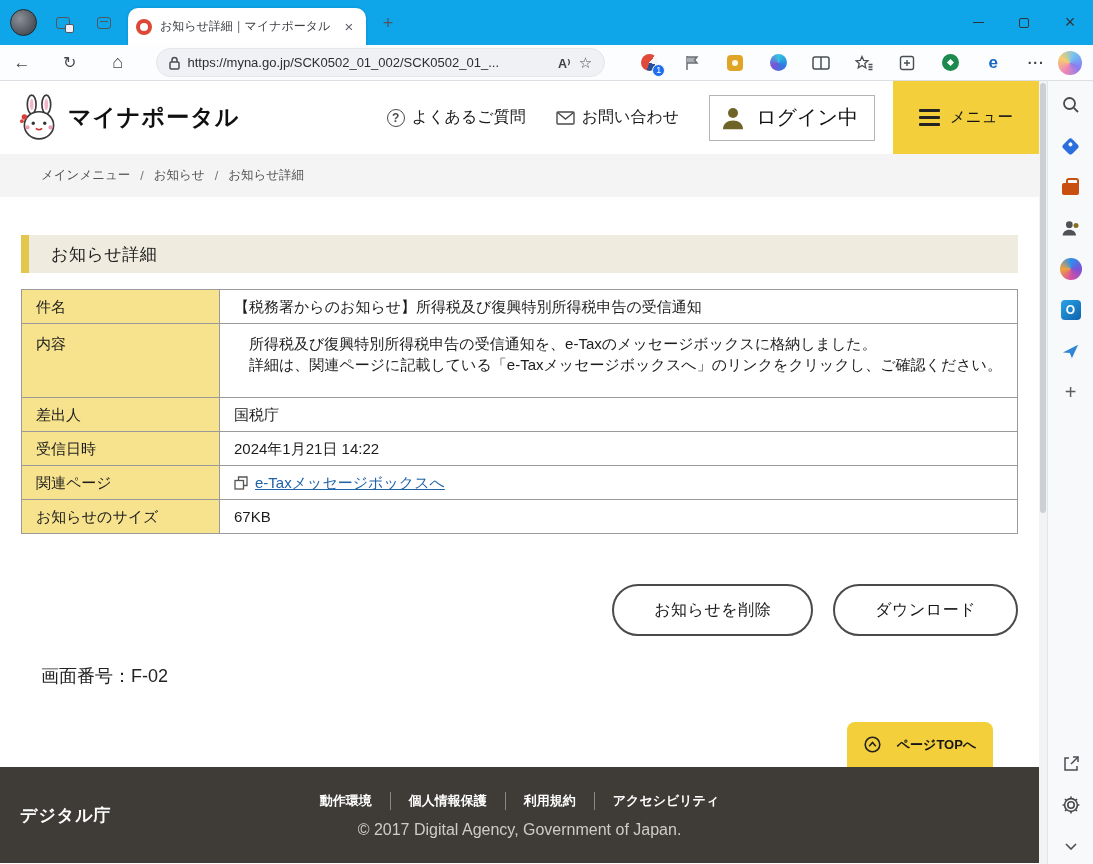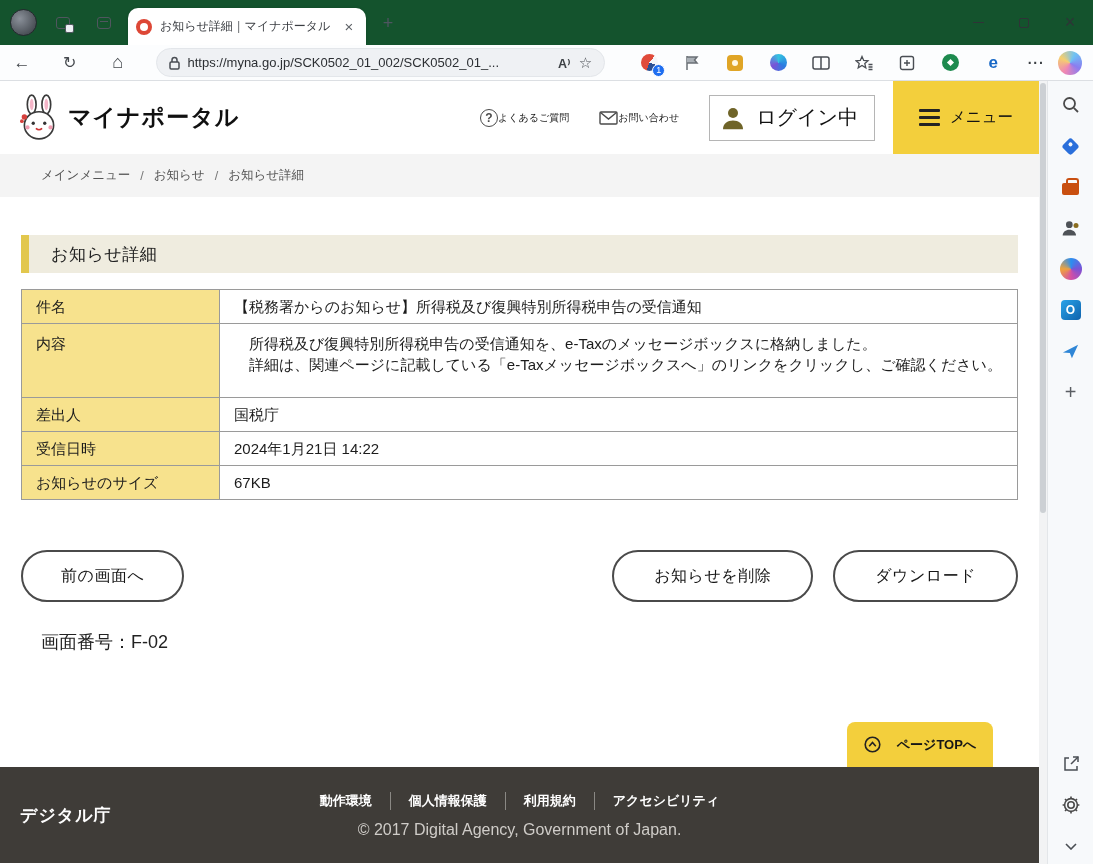--- a/index.html
+++ b/index.html
@@ -1,18 +1,18 @@
 <!DOCTYPE html>
 <html><head>
 <meta charset="utf-8">
 <style>
   * { box-sizing: border-box; margin: 0; padding: 0; }
   html,body { width:1093px; height:864px; overflow:hidden; }
   body { font-family:"Liberation Sans","DejaVu Sans",sans-serif; background:#fff; }
-  .window { position:relative; width:1093px; height:864px; background:#14532d; }
+  .window { position:relative; width:1093px; height:864px; background:#0ea5e9; }
 
   
   .titlebar { position:absolute; top:0; left:0; right:0; height:45px; }
   .avatar { position:absolute; left:10px; top:9px; width:27px; height:27px; border-radius:50%;
             background:radial-gradient(circle at 35% 35%,#8a9099,#33383e); border:1px solid #24282d; cursor:pointer; }
   .tbtn { position:absolute; top:14px; width:20px; height:18px; display:flex; align-items:center; justify-content:center; cursor:pointer; }
   .tbtn.p1 { left:53px; } .tbtn.p2 { left:94px; }
   .g-workspaces { width:14px; height:12px; border:1.7px solid #50565f; border-radius:3px; position:relative; }
   .g-workspaces::after { content:""; position:absolute; right:-5px; bottom:-5px; width:7px; height:7px; background:#edf0f4; border:1.7px solid #50565f; border-radius:2px; }
   .g-grid { width:14px; height:12px; border:1.7px solid #50565f; border-radius:3px; position:relative; }
@@ -75,21 +75,21 @@
   .m365 { width:22px; height:22px; border-radius:50%; background:conic-gradient(#2a8ff0,#7b52d6,#d44fa4,#f0a33c,#2a8ff0); }
   .outlook { width:20px; height:20px; border-radius:4px; background:linear-gradient(135deg,#29a3e8,#0f62ac); display:flex; align-items:center; justify-content:center; }
   .outlook::before { content:"O"; color:#fff; font-weight:700; font-size:12px; }
   .plus-sb::before { content:"+"; font-size:20px; color:#5a5e63; }
 
   
   .site-header { height:73px; background:#fff; display:flex; align-items:center; flex-shrink:0; }
   .brand { display:flex; align-items:center; gap:8px; margin-left:18px; cursor:pointer; }
   .brand-text { font-size:23px; font-weight:700; color:#101010; letter-spacing:1px; }
   .hdr-right { margin-left:auto; display:flex; align-items:center; height:100%; }
-  .hlink { display:flex; align-items:center; font-size:10px; color:#1a1a1a; margin-right:30px; text-decoration:none; cursor:pointer; }
+  .hlink { display:flex; align-items:center; gap:7px; font-size:16px; color:#1a1a1a; margin-right:30px; text-decoration:none; cursor:pointer; }
   .qicon { width:18px; height:18px; border:1.5px solid #4a4a4a; border-radius:50%; display:flex; align-items:center; justify-content:center; }
   .qicon::before { content:"?"; font-size:12px; font-weight:700; color:#4a4a4a; }
   .loginbox { display:flex; align-items:center; gap:8px; border:1px solid #b5b5b5; height:46px; padding:0 16px 0 8px; margin-right:18px; font-size:20px; color:#111; }
   .menu { width:146px; height:100%; background:#f3cf3c; border:none; display:flex; align-items:center; justify-content:center; gap:10px;
           font-size:15.5px; color:#131313; cursor:pointer; font-family:inherit; }
   .burger { display:flex; flex-direction:column; gap:4.5px; }
   .burger i { width:21px; height:2.6px; background:#232323; border-radius:1px; display:block; }
 
   
   .breadcrumb { height:43px; background:#f4f4f4; display:flex; align-items:center; padding-left:41px; gap:10px;
@@ -298,28 +298,39 @@
           </tr>
           <tr>
             <th>差出人</th>
             <td>国税庁</td>
           </tr>
           <tr>
             <th>受信日時</th>
             <td>2024年1月21日 14:22</td>
           </tr>
           <tr>
+            <th>関連ページ</th>
+            <td>
+              <span class="linkwrap">
+                <svg width="14" height="14" viewBox="0 0 14 14" fill="none" stroke="#555" stroke-width="1.3">
+                      <rect x="1" y="4.5" width="8.5" height="8.5"></rect>
+                      <path d="M4.5 4.5V1h8.5v8.5h-3.5"></path>
+                    </svg>
+                <a class="etax">e-Taxメッセージボックスへ</a>
+              </span>
+            </td>
+          </tr>
+          <tr>
             <th>お知らせのサイズ</th>
             <td>67KB</td>
           </tr>
         </tbody>
           </table>
 
         <div class="btnrow">
-          <button class="pill">前の画面へ</button>
           <button class="pill delete">お知らせを削除</button>
           <button class="pill download">ダウンロード</button>
         </div>
 
         <div class="screen-no">画面番号：F-02</div>
 
         <button class="pagetop">
           <svg width="17" height="17" viewBox="0 0 17 17" fill="none" stroke="#222" stroke-width="1.6">
               <circle cx="8.5" cy="8.5" r="7.3"></circle>
               <path d="M5.2 10.2 8.5 6.5l3.3 3.7"></path>

